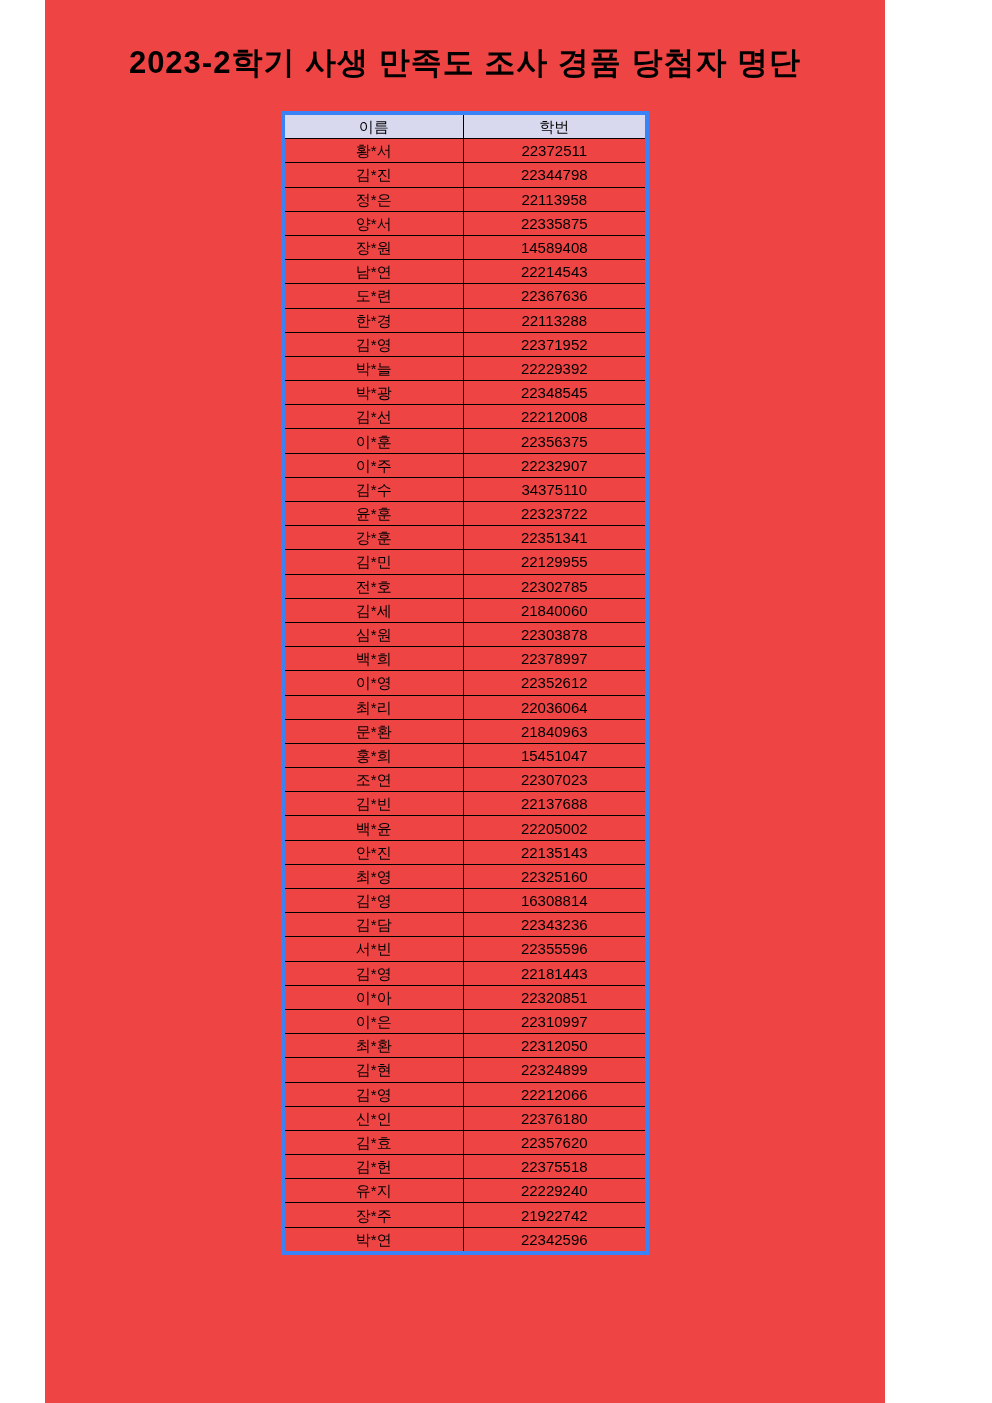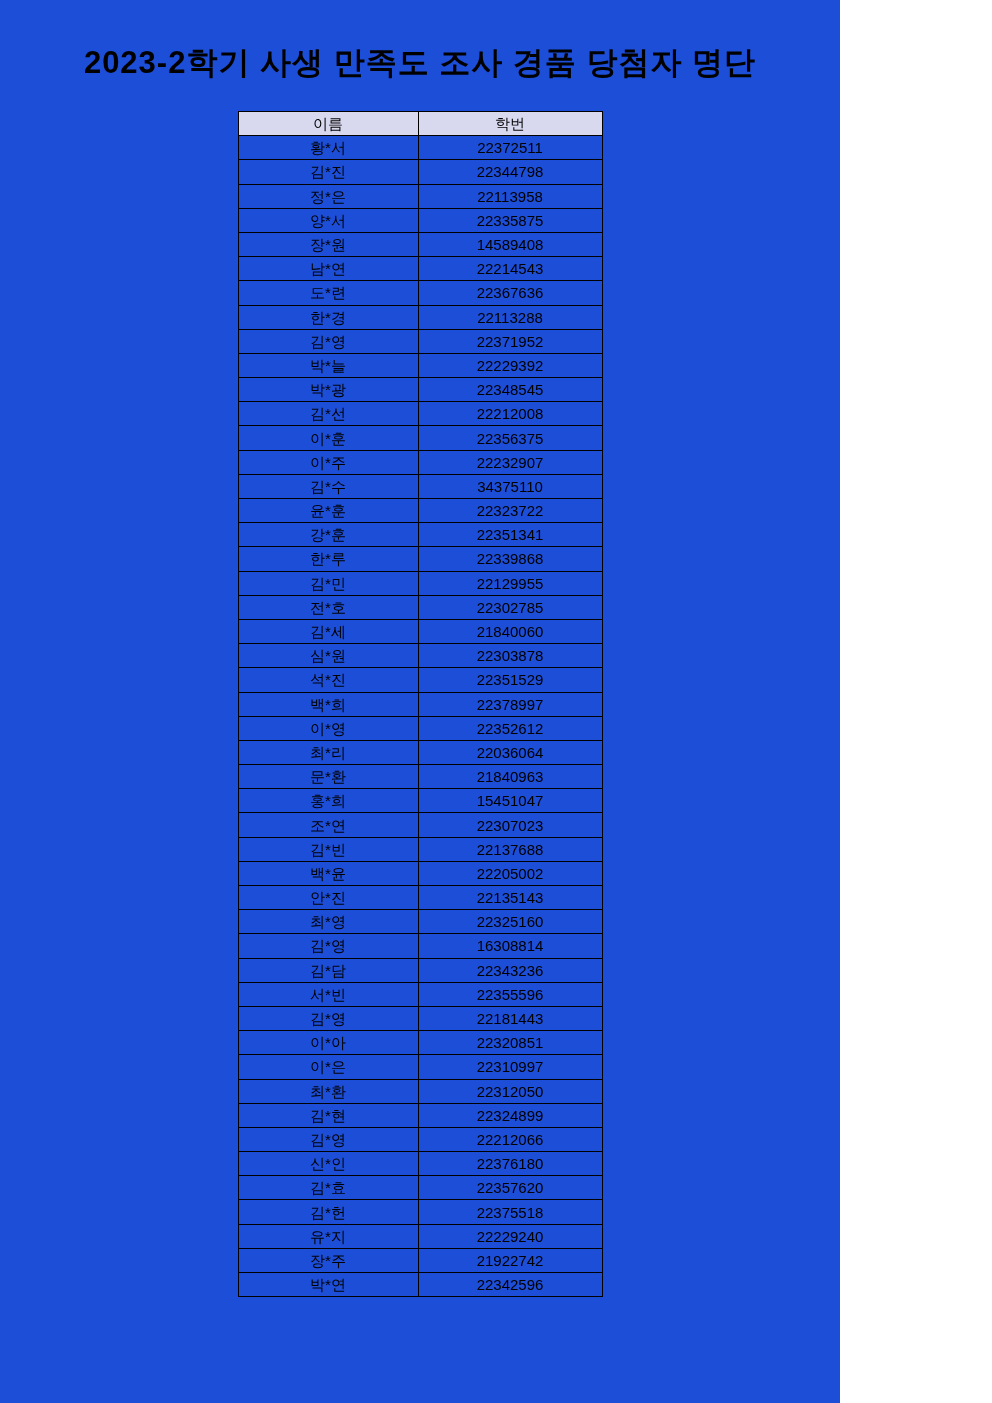--- a/index.html
+++ b/index.html
@@ -4,40 +4,41 @@
 <style>
   html, body {
     margin: 0;
     padding: 0;
     background: #ffffff;
   }
   .page {
     position: relative;
     width: 840px;
     height: 1403px;
-    background: #1d4ed8;
+    background: #ef4444;
     font-family: "Liberation Sans", "DejaVu Sans", sans-serif;
     color: #000000;
     overflow: hidden;
+    margin-left: 45px;
   }
   .title {
     margin: 0;
     padding-top: 42px;
     text-align: center;
     font-size: 31px;
     font-weight: 800;
     letter-spacing: 1px;
     color: #000000;
   }
   table.winners {
     border-collapse: collapse;
     margin: 27px auto 0 auto;
     table-layout: fixed;
     width: 364px;
-    border: 1px solid #3b82f6;
+    border: 4px solid #3b82f6;
   }
   table.winners th,
   table.winners td {
     border: 1px solid #000000;
     text-align: center;
     vertical-align: middle;
     font-size: 15px;
     height: 23.2px;
     padding: 0;
     line-height: 1;
@@ -131,42 +132,34 @@
         </tr>
         <tr>
           <td>윤*훈</td>
           <td>22323722</td>
         </tr>
         <tr>
           <td>강*훈</td>
           <td>22351341</td>
         </tr>
         <tr>
-          <td>한*루</td>
-          <td>22339868</td>
-        </tr>
-        <tr>
           <td>김*민</td>
           <td>22129955</td>
         </tr>
         <tr>
           <td>전*호</td>
           <td>22302785</td>
         </tr>
         <tr>
           <td>김*세</td>
           <td>21840060</td>
         </tr>
         <tr>
           <td>심*원</td>
           <td>22303878</td>
-        </tr>
-        <tr>
-          <td>석*진</td>
-          <td>22351529</td>
         </tr>
         <tr>
           <td>백*희</td>
           <td>22378997</td>
         </tr>
         <tr>
           <td>이*영</td>
           <td>22352612</td>
         </tr>
         <tr>

